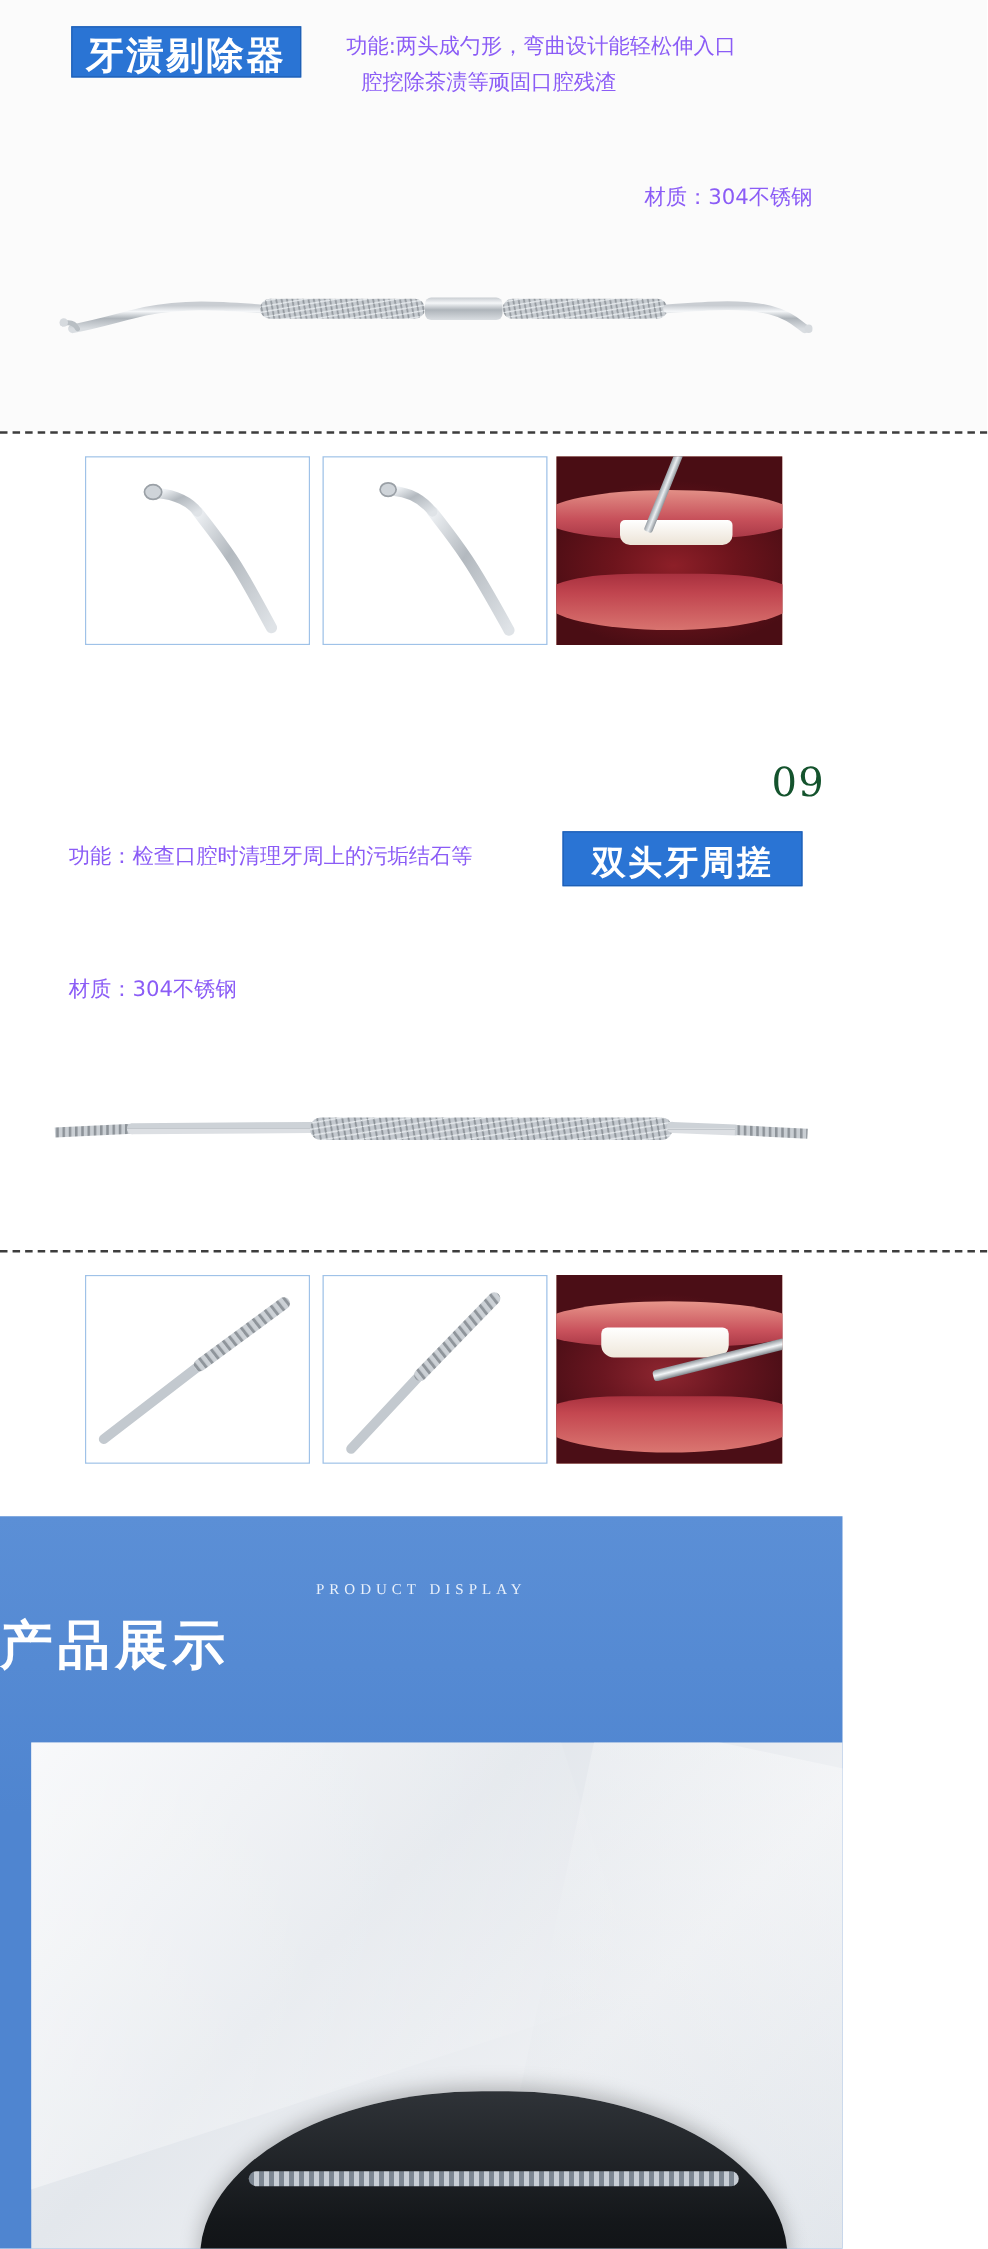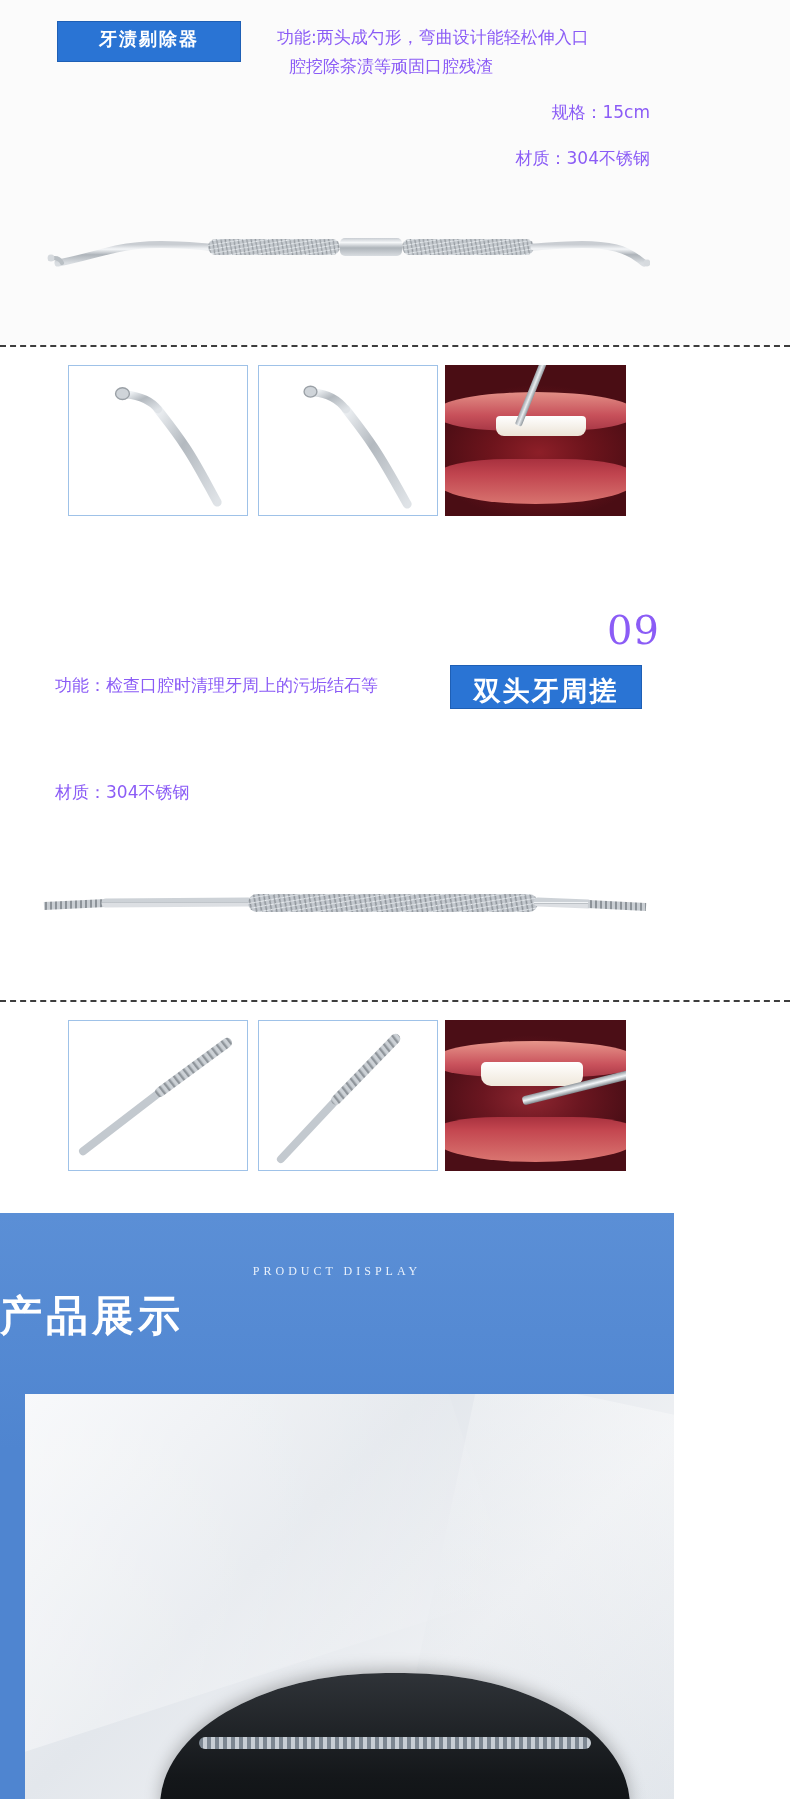--- a/index.html
+++ b/index.html
@@ -34,21 +34,21 @@
     font-weight: bold;
     letter-spacing: 2px;
     text-align: center;
     line-height: 1;
   }
   .sec1 .title-badge {
     left: 57px;
     top: 21px;
     width: 184px;
     height: 41px;
-    font-size: 18px;
+    font-size: 30px;
     padding-top: 8px;
     border: 1px solid #1e5fb5;
   }
   .desc-block {
     position: absolute;
     font-family: "DejaVu Sans", sans-serif;
     color: #8b5cf6;
     font-size: 17px;
     line-height: 29px;
   }
@@ -172,22 +172,22 @@
     transform: rotate(-14deg);
     border-radius: 3px;
   }
 
   
   .sec2 .num09 {
     position: absolute;
     right: 130px;
     top: 607px;
     font-family: "DejaVu Serif", serif;
-    font-size: 40px;
-    color: #8b5cf6;
+    font-size: 32px;
+    color: #14532d;
     letter-spacing: 1px;
   }
   .sec2 .title-badge {
     left: 450px;
     top: 665px;
     width: 192px;
     height: 44px;
     font-size: 27px;
     padding-top: 11px;
     border: 1px solid #1e5fb5;
@@ -279,21 +279,20 @@
 
   <div class="section sec1" style="position:absolute;left:0;top:0;height:345px;">
 
     <div class="title-badge">牙渍剔除器</div>
 
     <div class="desc-block func">
       <span>功能:两头成勺形，弯曲设计能轻松伸入口</span>
       <span class="line2">腔挖除茶渍等顽固口腔残渣</span>
     </div>
 
-    <div class="desc-block spec">规格：15cm</div>
     <div class="desc-block mat">材质：304不锈钢</div>
 
     <svg class="tool1" viewBox="0 0 610 85">
       <defs>
         <linearGradient id="steel1" x1="0" y1="0" x2="0" y2="1">
           <stop offset="0%" stop-color="#c9cdd2"></stop>
           <stop offset="25%" stop-color="#f4f6f8"></stop>
           <stop offset="55%" stop-color="#aeb4ba"></stop>
           <stop offset="100%" stop-color="#d9dde1"></stop>
         </linearGradient>

